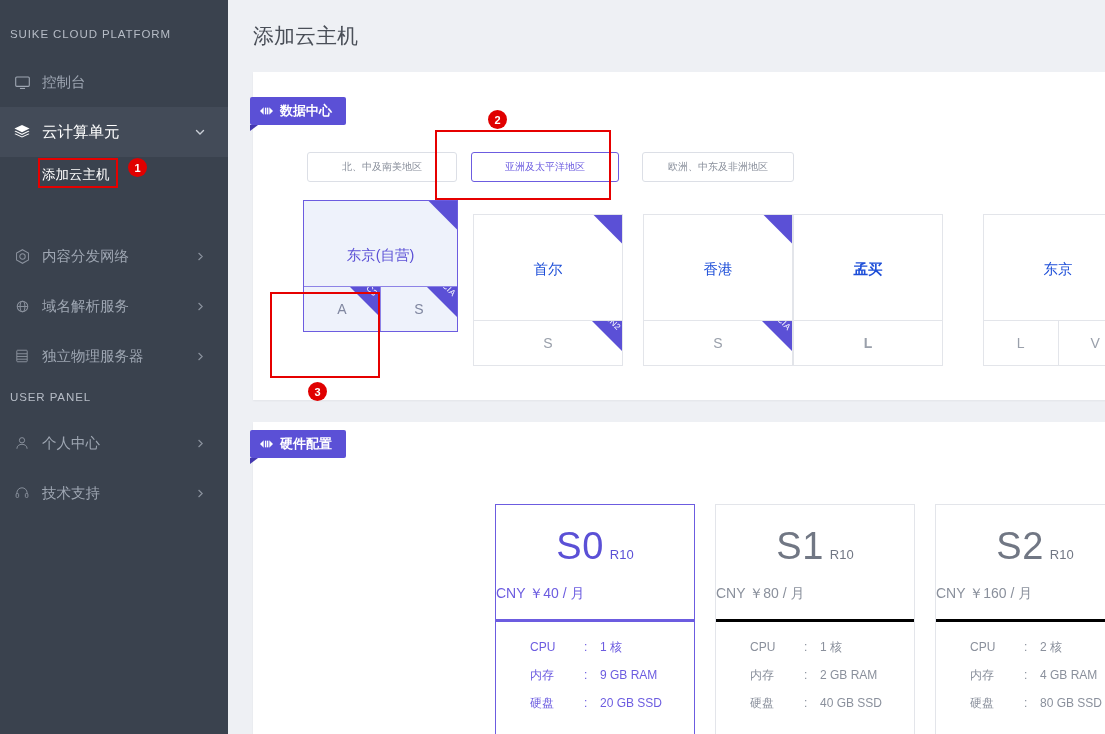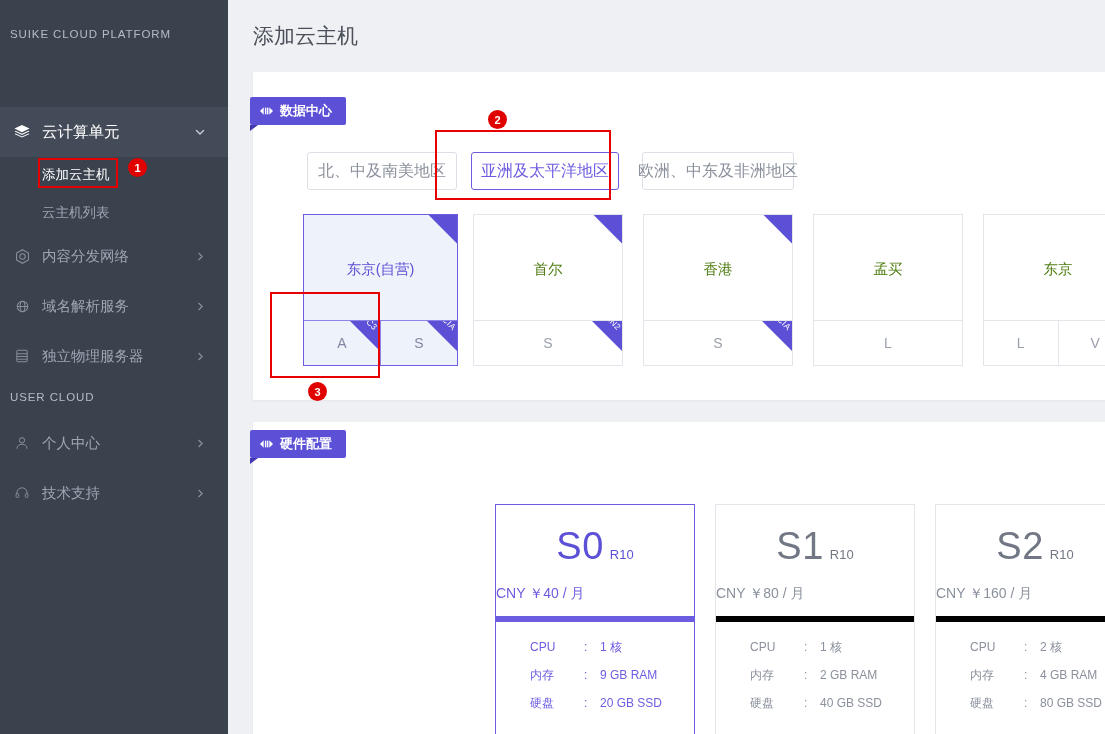--- a/index.html
+++ b/index.html
@@ -110,46 +110,46 @@
     position: absolute;
     left: 0; bottom: -6px;
     width: 0; height: 0;
     border-left: 8px solid #4438b0;
     border-bottom: 6px solid transparent;
   }
 
   
   .rtab {
     position: absolute;
-    height: 38px;
+    height: 30px;
     border: 1px solid #dcdfe6;
     border-radius: 3px;
     background: #ffffff;
     color: #8a909c;
-    font-size: 16px;
+    font-size: 10px;
     display: flex; align-items: center; justify-content: center;
     cursor: pointer;
     white-space: nowrap;
   }
   .rtab.sel { border-color: #6c5ce0; color: #6c5ce0; }
 
   
   .dc-card {
     position: absolute;
     border: 1px solid #e3e5ea;
     background: #ffffff;
     overflow: hidden;
     cursor: pointer;
   }
   .dc-card.sel { border-color: #6c5ce0; background: #eef2fb; }
   .dc-head {
     position: absolute; left: 0; top: 0; right: 0;
     height: 108px;
     display: flex; align-items: center; justify-content: center;
-    color: #4d7c0f;
+    color: #1d4ed8;
     font-size: 14.5px;
     white-space: nowrap;
   }
   .dc-card.sel .dc-head { color: #5b50d6; }
   .dc-zones {
     position: absolute; left: 0; right: 0; bottom: 0;
     height: 45px;
     display: flex;
     border-top: 1px solid #e3e5ea;
   }
@@ -212,21 +212,21 @@
   .hw-card {
     position: absolute;
     border: 1px solid #e3e5ea;
     background: #ffffff;
     cursor: pointer;
   }
   .hw-card.sel { border-color: #6c5ce0; }
   .hw-top {
     position: absolute; left: 0; right: 0; top: 0;
     height: 117px;
-    border-bottom: 6px solid #000000;
+    border-bottom: 3px solid #000000;
   }
   .hw-card.sel .hw-top { border-bottom-color: #6c5ce0; }
   .hw-name {
     position: absolute; left: 0; right: 0; top: 22px;
     text-align: center;
     color: #717784;
     font-size: 38px;
     font-weight: 300;
     letter-spacing: 0.5px;
     line-height: 1;
@@ -286,42 +286,48 @@
   }
 </style>
 </head>
 <body>
 
 <div id="app">
 
   <div id="sidebar">
     <div class="brand">SUIKE CLOUD PLATFORM</div>
 
+    <div class="nav-item" style="top:57px;">
+      <span class="nav-ico">
+        <svg width="17" height="17" viewBox="0 0 20 20" fill="none" stroke="#9ea6b2" stroke-width="1.3">
+          <rect x="2" y="3.5" width="16" height="11" rx="1.2"></rect>
+          <line x1="7" y1="17" x2="13" y2="17"></line>
+        </svg>
+      </span>
+      <span class="nav-label">控制台</span>
+    </div>
 
     <div class="nav-item active-group" style="top:107px;">
       <span class="nav-ico">
         <svg width="18" height="18" viewBox="0 0 20 20" fill="#ffffff">
           <path d="M10 2.2 L18.4 6.2 L10 10.2 L1.6 6.2 Z"></path>
           <path d="M10 12.0 L2.9 8.6 L1.6 9.2 L10 13.2 L18.4 9.2 L17.1 8.6 Z"></path>
           <path d="M10 15.0 L2.9 11.6 L1.6 12.2 L10 16.2 L18.4 12.2 L17.1 11.6 Z"></path>
         </svg>
       </span>
       <span class="nav-label" style="font-size:15.5px;">云计算单元</span>
       <span class="nav-chev">
         <svg width="12" height="12" viewBox="0 0 12 12" fill="none" stroke="#c9ced6" stroke-width="1.4" stroke-linecap="round">
           <polyline points="2.5,4.5 6,8 9.5,4.5"></polyline>
         </svg>
       </span>
     </div>
 
     <div class="sub-item sel" style="top:158px;">
       <span>添加云主机</span>
-    </div>
-    <div class="sub-item" style="top:196px;">
-      <span>云主机列表</span>
     </div>
 
     <div class="nav-item" style="top:231px;">
       <span class="nav-ico">
         <svg width="17" height="17" viewBox="0 0 20 20" fill="none" stroke="#8a919d" stroke-width="1.2">
           <path d="M10 2 L17 6 V14 L10 18 L3 14 V6 Z"></path>
           <circle cx="10" cy="10" r="3.2"></circle>
         </svg>
       </span>
       <span class="nav-label">内容分发网络</span>
@@ -358,21 +364,21 @@
         </svg>
       </span>
       <span class="nav-label">域名解析服务</span>
       <span class="nav-chev">
         <svg width="11" height="11" viewBox="0 0 12 12" fill="none" stroke="#8a919d" stroke-width="1.3" stroke-linecap="round">
           <polyline points="4.2,2.5 7.8,6 4.2,9.5"></polyline>
         </svg>
       </span>
     </div>
 
-    <div class="panel-label" style="top:391px;">USER CLOUD</div>
+    <div class="panel-label" style="top:391px;">USER PANEL</div>
 
     <div class="nav-item" style="top:468px;">
       <span class="nav-ico">
         <svg width="16" height="16" viewBox="0 0 20 20" fill="none" stroke="#8a919d" stroke-width="1.2">
           <path d="M3.6 11.5 v-1.6 a6.4 6.4 0 0 1 12.8 0 v1.6"></path>
           <rect x="2.6" y="10.6" width="3.2" height="5" rx="1.3"></rect>
           <rect x="14.2" y="10.6" width="3.2" height="5" rx="1.3"></rect>
         </svg>
       </span>
       <span class="nav-label">技术支持</span>
@@ -420,21 +426,21 @@
       <div class="rtab" style="left:54px; top:80px; width:150px;">
         <span>北、中及南美地区</span>
       </div>
       <div class="rtab sel" style="left:218px; top:80px; width:148px;">
         <span>亚洲及太平洋地区</span>
       </div>
       <div class="rtab" style="left:389px; top:80px; width:152px;">
         <span>欧洲、中东及非洲地区</span>
       </div>
 
-      <div class="dc-card sel" style="left:50px; top:142px; width:155px; height:152px;">
+      <div class="dc-card sel" style="left:50px; top:128px; width:155px; height:132px;">
         <div class="dc-head">东京(自营)</div>
         <div class="sash-wrap">
           <div class="sash">推荐</div>
         </div>
         <div class="dc-zones">
           <div class="zone">
             <span>A</span>
             <span class="rib-tr"></span>
             <span class="rib-tr-txt" style="top:4px; right:1px;">C3</span>
           </div>
@@ -467,21 +473,21 @@
         </div>
         <div class="dc-zones">
           <div class="zone">
             <span>S</span>
             <span class="rib-tr"></span>
             <span class="rib-tr-txt" style="top:4px; right:-1px;">CIA</span>
           </div>
         </div>
       </div>
 
-      <div class="dc-card" style="left:560px; top:142px; width:150px; height:152px;">
+      <div class="dc-card" style="left:540px; top:142px; width:150px; height:152px;font-weight:bold;">
         <div class="dc-head">孟买</div>
         <div class="dc-zones">
           <div class="zone">
             <span>L</span>
           </div>
         </div>
       </div>
 
       <div class="dc-card" style="left:730px; top:142px; width:150px; height:152px;">
         <div class="dc-head">东京</div>

